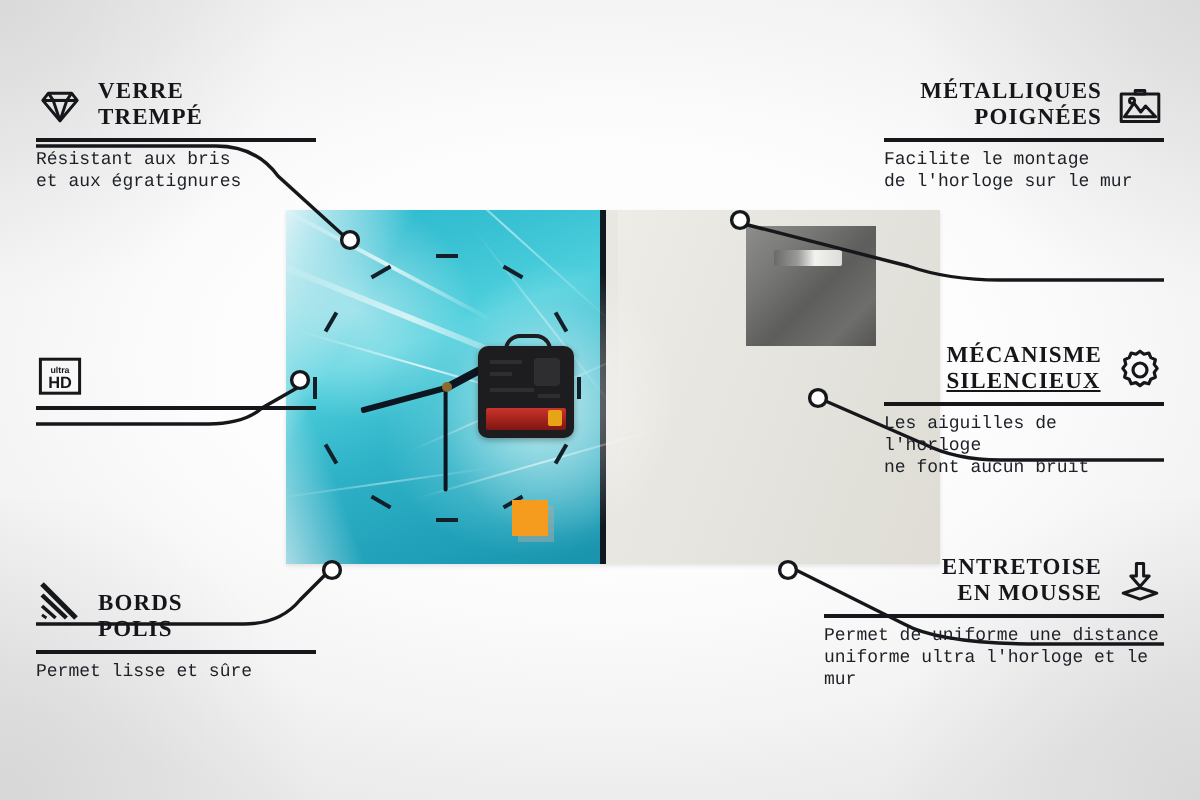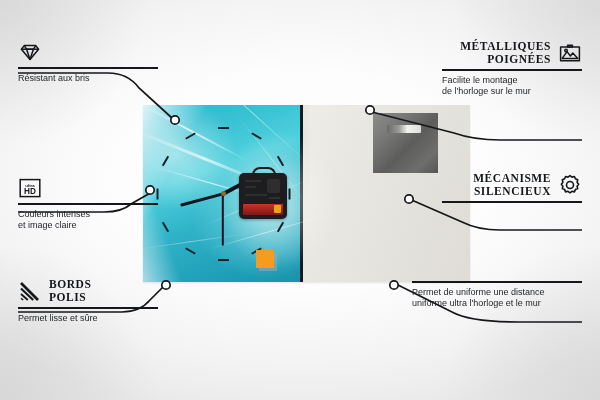--- a/index.html
+++ b/index.html
@@ -65,21 +65,21 @@
   
   .callout{position:absolute;}
   .head{display:flex;align-items:center;gap:7px;}
   .head .ttl{
     font-family:"Liberation Serif",serif;font-weight:bold;
     font-size:11.5px;letter-spacing:.55px;color:#14161a;line-height:13px;
     text-transform:uppercase;
   }
   .rule{height:1.6px;background:#15171b;margin:3px 0 4px;}
   .body{
-    font-family:Liberation Sans, sans-serif;font-size:9px;line-height:11.2px;color:#1d2026;
+    font-family:Liberation Mono, monospace;font-size:9px;line-height:11.2px;color:#1d2026;
   }
   .left .head{justify-content:flex-start;}
   .left .body{text-align:left;}
   .right .head{justify-content:flex-end;}
   .right .body{}
   .ico{width:24px;height:24px;flex:0 0 24px;display:block;}
   .ico svg{display:block;width:24px;height:24px;}
   #wires{position:absolute;left:0;top:0;width:600px;height:400px;pointer-events:none;}
 </style>
 </head>
@@ -170,55 +170,56 @@
     <div class="head">
       <span class="ico">
         <svg viewBox="0 0 24 24" fill="none" stroke="#15171b" stroke-width="1.5" stroke-linejoin="round">
           <path d="M3.4 9.2 L6.2 5.6 H17.8 L20.6 9.2 L12 19.4 Z"></path>
           <path d="M3.4 9.2 H20.6"></path>
             <path d="M6.2 5.6 L8.6 9.2 L12 19.4"></path>
           <path d="M17.8 5.6 L15.4 9.2 L12 19.4"></path>
             <path d="M8.6 9.2 H15.4"></path>
         </svg>
       </span>
+      <span style="display:block;">
+        <span class="ttl" style="display:block;">VERRE</span>
+        <span class="ttl" style="display:block;">TREMPÉ</span>
+      </span>
     </div>
     <div class="rule"></div>
     <div class="body">
       <div>Résistant aux bris</div>
+      <div>et aux égratignures</div>
     </div>
   </div>
 
   <div class="callout left" id="co1" style="left:18px;top:176px;width:140px;">
     <div class="head">
       <span class="ico">
         <svg viewBox="0 0 24 24">
           <rect x="2.2" y="3.6" width="19.6" height="17" fill="none" stroke="#15171b" stroke-width="1.5"></rect>
           <text x="12" y="10.6" font-family="Liberation Sans, sans-serif" font-size="4.4" font-weight="bold" fill="#15171b" text-anchor="middle">ultra</text>
           <text x="12" y="18.2" font-family="Liberation Sans, sans-serif" font-size="8.2" font-weight="bold" fill="#15171b" text-anchor="middle">HD</text>
         </svg>
       </span>
     </div>
     <div class="rule"></div>
-    <div class="body">
-      <div>Couleurs intenses</div>
-      <div>et image claire</div>
-    </div>
   </div>
 
   <div class="callout left" id="co2" style="left:18px;top:278px;width:140px;">
     <div class="head">
       <span class="ico">
         <svg viewBox="0 0 24 24" stroke="#15171b" stroke-linecap="butt">
           <path d="M3 4 L20 21" stroke-width="2.6"></path>
           <path d="M3 9.5 L15.2 21" stroke-width="2.2"></path>
           <path d="M3 15 L9.8 21" stroke-width="1.8"></path>
           <path d="M3 19.4 L5.2 21" stroke-width="1.4"></path>
         </svg>
       </span>
-      <span style="display:block;">
+      <span style="display:block;margin-top:18px;">
         <span class="ttl" style="display:block;">BORDS</span>
         <span class="ttl" style="display:block;">POLIS</span>
       </span>
     </div>
     <div class="rule"></div>
     <div class="body">
       <div>Permet lisse et sûre</div>
     </div>
   </div>
 
@@ -241,33 +242,49 @@
     <div class="body">
       <div>Facilite le montage</div>
       <div>de l'horloge sur le mur</div>
     </div>
   </div>
 
   <div class="callout right" id="co4" style="left:442px;top:172px;width:140px;">
     <div class="head">
       <span style="display:block;">
         <span class="ttl" style="display:block;text-align:left;">MÉCANISME</span>
-        <span class="ttl" style="display:block;text-align:right;">SILENCIEUX</span>
+        <span class="ttl" style="display:block;text-decoration:underline;">SILENCIEUX</span>
       </span>
       <span class="ico">
         <svg viewBox="0 0 24 24" fill="none" stroke="#15171b" stroke-width="1.6" stroke-linejoin="round">
           <path d="M12 2.6 l2 1.5 2.4-.6 1 2.3 2.3 1 -.6 2.4 1.5 2 -1.5 2 .6 2.4 -2.3 1 -1 2.3 -2.4-.6 -2 1.5 -2-1.5 -2.4.6 -1-2.3 -2.3-1 .6-2.4 -1.5-2 1.5-2 -.6-2.4 2.3-1 1-2.3 2.4.6 Z"></path>
           <circle cx="12" cy="12" r="3.5"></circle>
         </svg>
       </span>
     </div>
     <div class="rule"></div>
+    <div class="body">
+      <div>Les aiguilles de l'horloge</div>
+      <div>ne font aucun bruit</div>
+    </div>
   </div>
 
   <div class="callout right" id="co5" style="left:412px;top:278px;width:170px;">
+    <div class="head">
+      <span style="display:block;">
+        <span class="ttl" style="display:block;text-align:right;">ENTRETOISE</span>
+        <span class="ttl" style="display:block;text-align:right;">EN MOUSSE</span>
+      </span>
+      <span class="ico">
+        <svg viewBox="0 0 24 24" fill="none" stroke="#15171b" stroke-width="1.5" stroke-linejoin="round">
+          <path d="M10.2 2.8 h3.6 v6.2 h2.8 L12 14.2 L7.4 9 h2.8 Z"></path>
+          <path d="M12 14.9 L20.4 17.6 L12 20.6 L3.6 17.6 Z"></path>
+        </svg>
+      </span>
+    </div>
     <div class="rule"></div>
     <div class="body">
       <div>Permet de uniforme une distance</div>
       <div>uniforme ultra l'horloge et le mur</div>
     </div>
   </div>
 
 </div>
 
 </body></html>

